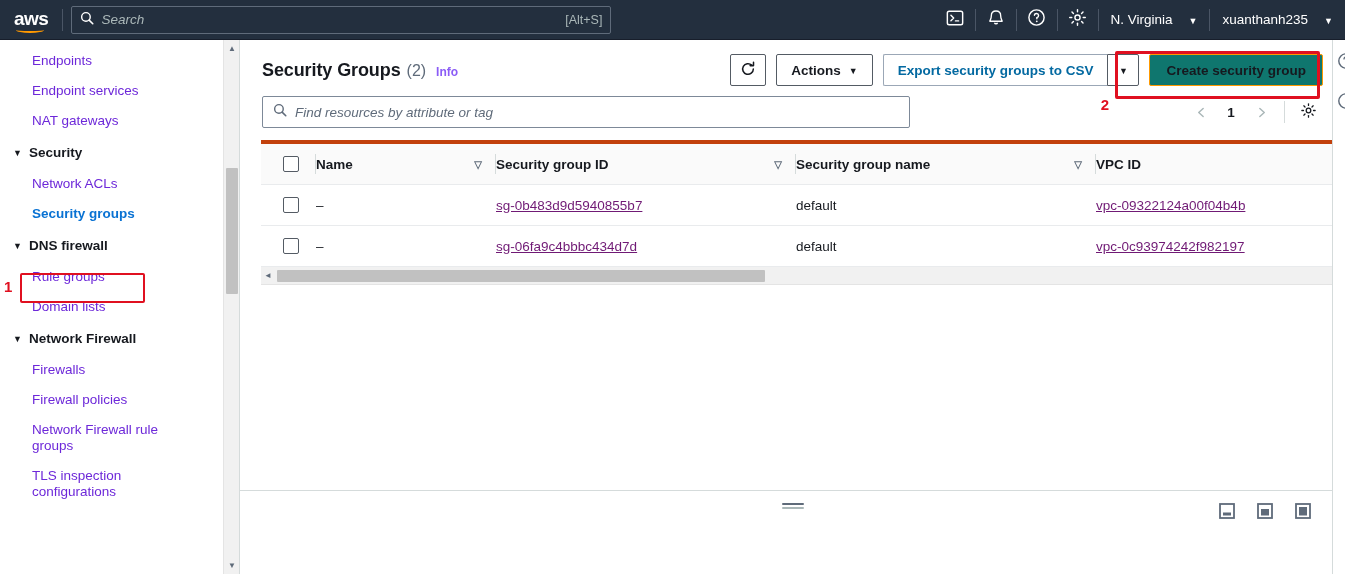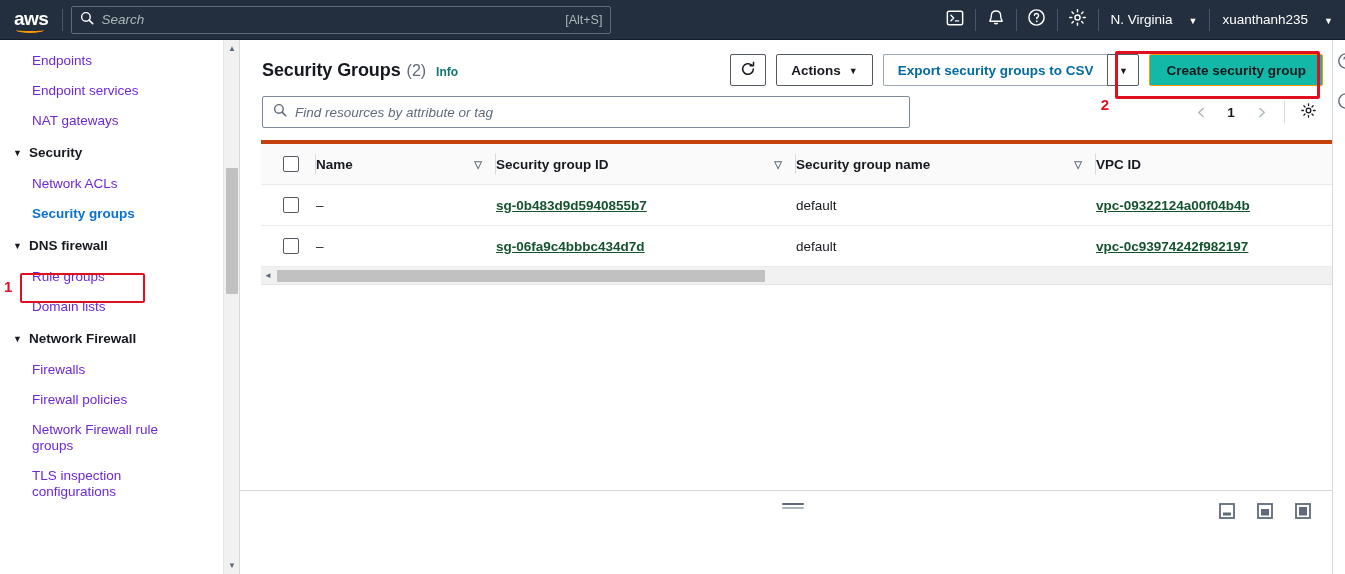--- a/index.html
+++ b/index.html
@@ -128,41 +128,41 @@
   .header-row {
     display: flex; align-items: center;
     padding: 14px 22px 10px 22px; height: 56px;
   }
   .page-title {
     font-size: 18px; font-weight: bold; color: #16191f;
     letter-spacing: -0.1px;
   }
   .page-count { font-size: 16px; color: #5f6b7a; margin-left: 6px; font-weight: normal; }
   .info-link {
-    font-size: 12px; color: #0f766e; margin-left: 10px;
+    font-size: 12px; color: #8b5cf6; margin-left: 10px;
     text-decoration: none; cursor: pointer; font-weight: bold;
   }
   .hdr-actions { margin-left: auto; display: flex; align-items: center; gap: 10px; }
   .btn {
     height: 32px; border: 1px solid #545b64; border-radius: 2px;
     background: #ffffff; color: #16191f; font-size: 13.5px; font-weight: bold;
     padding: 0 14px; cursor: pointer; display: flex;
     align-items: center; justify-content: center; gap: 8px;
     font-family: "Liberation Sans", sans-serif; white-space: nowrap;
   }
   .btn-icon { width: 36px; padding: 0; }
   .btn-disabled { color: #0369a1; border-color: #9ba7b6; cursor: default; }
   .btn-split-left {
     border-right: 0; border-radius: 2px 0 0 2px;
   }
   .btn-split-right {
     border-radius: 0 2px 2px 0; width: 32px; padding: 0;
   }
   .btn-primary {
-    background: #14b8a6; border: 1px solid #ff9900; color: #16191f;
+    background: #0f766e; border: 1px solid #ff9900; color: #16191f;
     font-weight: bold; height: 32px; padding: 0 16px;
   }
   .anno-box-2 {
     position: absolute; right: 25px; top: 11px;
     width: 205px; height: 48px;
     border: 3px solid #e01020; border-radius: 2px;
     pointer-events: none;
   }
   .anno-num-2 {
     position: absolute; right: 236px; top: 56px;
@@ -231,21 +231,21 @@
   .th-div {
     position: absolute; right: 0; top: 10px;
     width: 1px; height: 20px; background: #d5dbdb;
   }
   .chkbox {
     width: 16px; height: 16px; border: 1.5px solid #545b64;
     border-radius: 2px; background: #ffffff; cursor: pointer;
     display: block;
   }
   .cell-link {
-    color: #14532d; text-decoration: underline; cursor: pointer; font-weight: bold;
+    color: #701a75; text-decoration: underline; cursor: pointer;
   }
   .dash { color: #16191f; }
 
   
   .hscroll {
     height: 18px; background: #f1f1f1;
     position: relative; border-bottom: 1px solid #e4e4e4;
     display: flex; align-items: center;
   }
   .hs-arrow {

